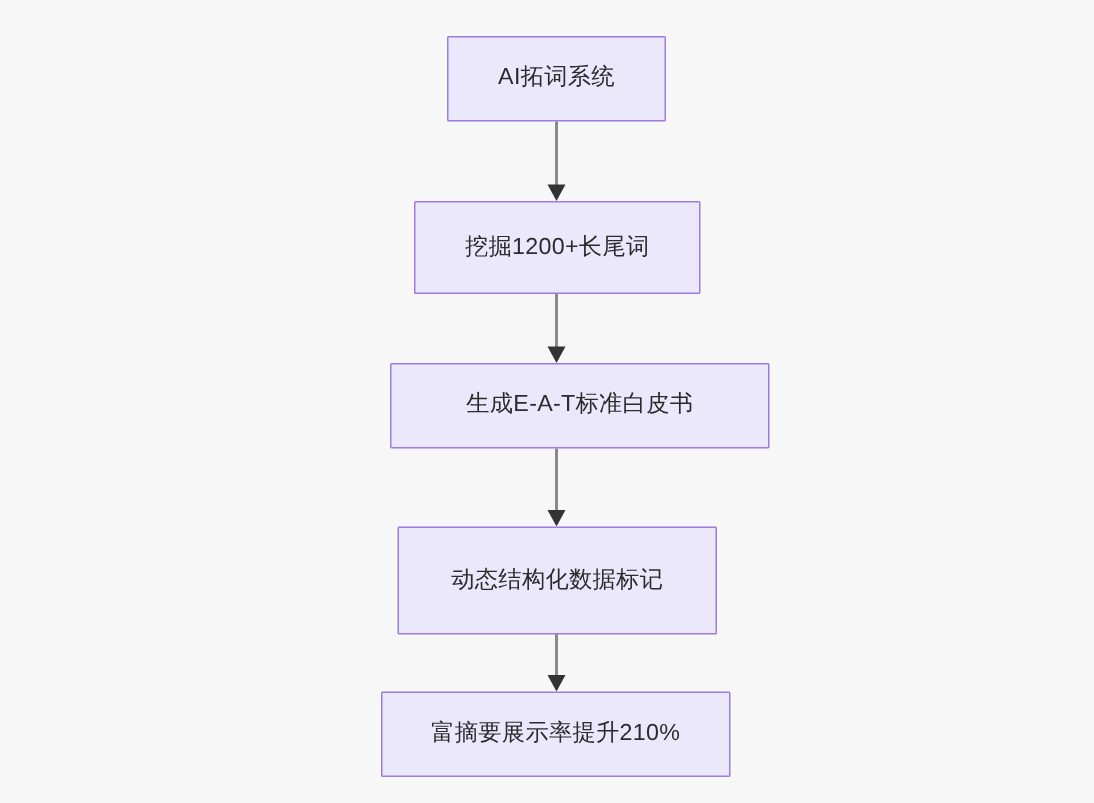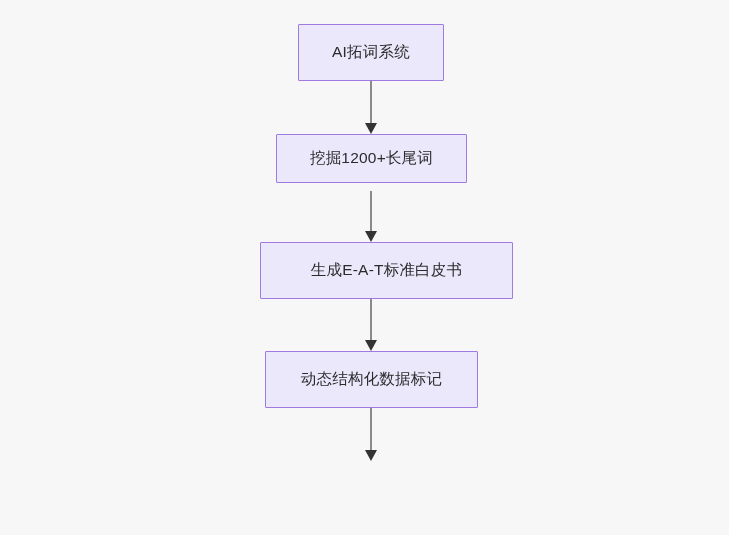--- a/index.html
+++ b/index.html
@@ -72,26 +72,29 @@
 
   <svg class="edge" style="left:361px; top:398px; width:20px; height:54px;" viewBox="0 0 20 54">
     <line class="edge-line" x1="10" y1="0" x2="10" y2="44"></line>
     <polygon class="edge-head" points="4,42 16,42 10,53"></polygon>
   </svg>
 
   <div class="node" style="left:298px; top:14px; width:146px; height:57px;">
     <span>AI拓词系统</span>
   </div>
 
-  <div class="node" style="left:276px; top:124px; width:191px; height:49px;">
+  <div class="node" style="left:276px; top:124px; width:191px; height:62px;">
     <span>挖掘1200+长尾词</span>
   </div>
 
   <div class="node" style="left:260px; top:232px; width:253px; height:57px;">
     <span>生成E-A-T标准白皮书</span>
   </div>
 
-  <div class="node" style="left:265px; top:341px; width:213px; height:57px;justify-content:center;">
+  <div class="node" style="left:265px; top:341px; width:213px; height:72px;justify-content:center;">
     <span>动态结构化数据标记</span>
   </div>
 
+  <div class="node" style="left:254px; top:451px; width:233px; height:57px;">
+    <span>富摘要展示率提升210%</span>
+  </div>
 
 </div>
 
 </body></html>

